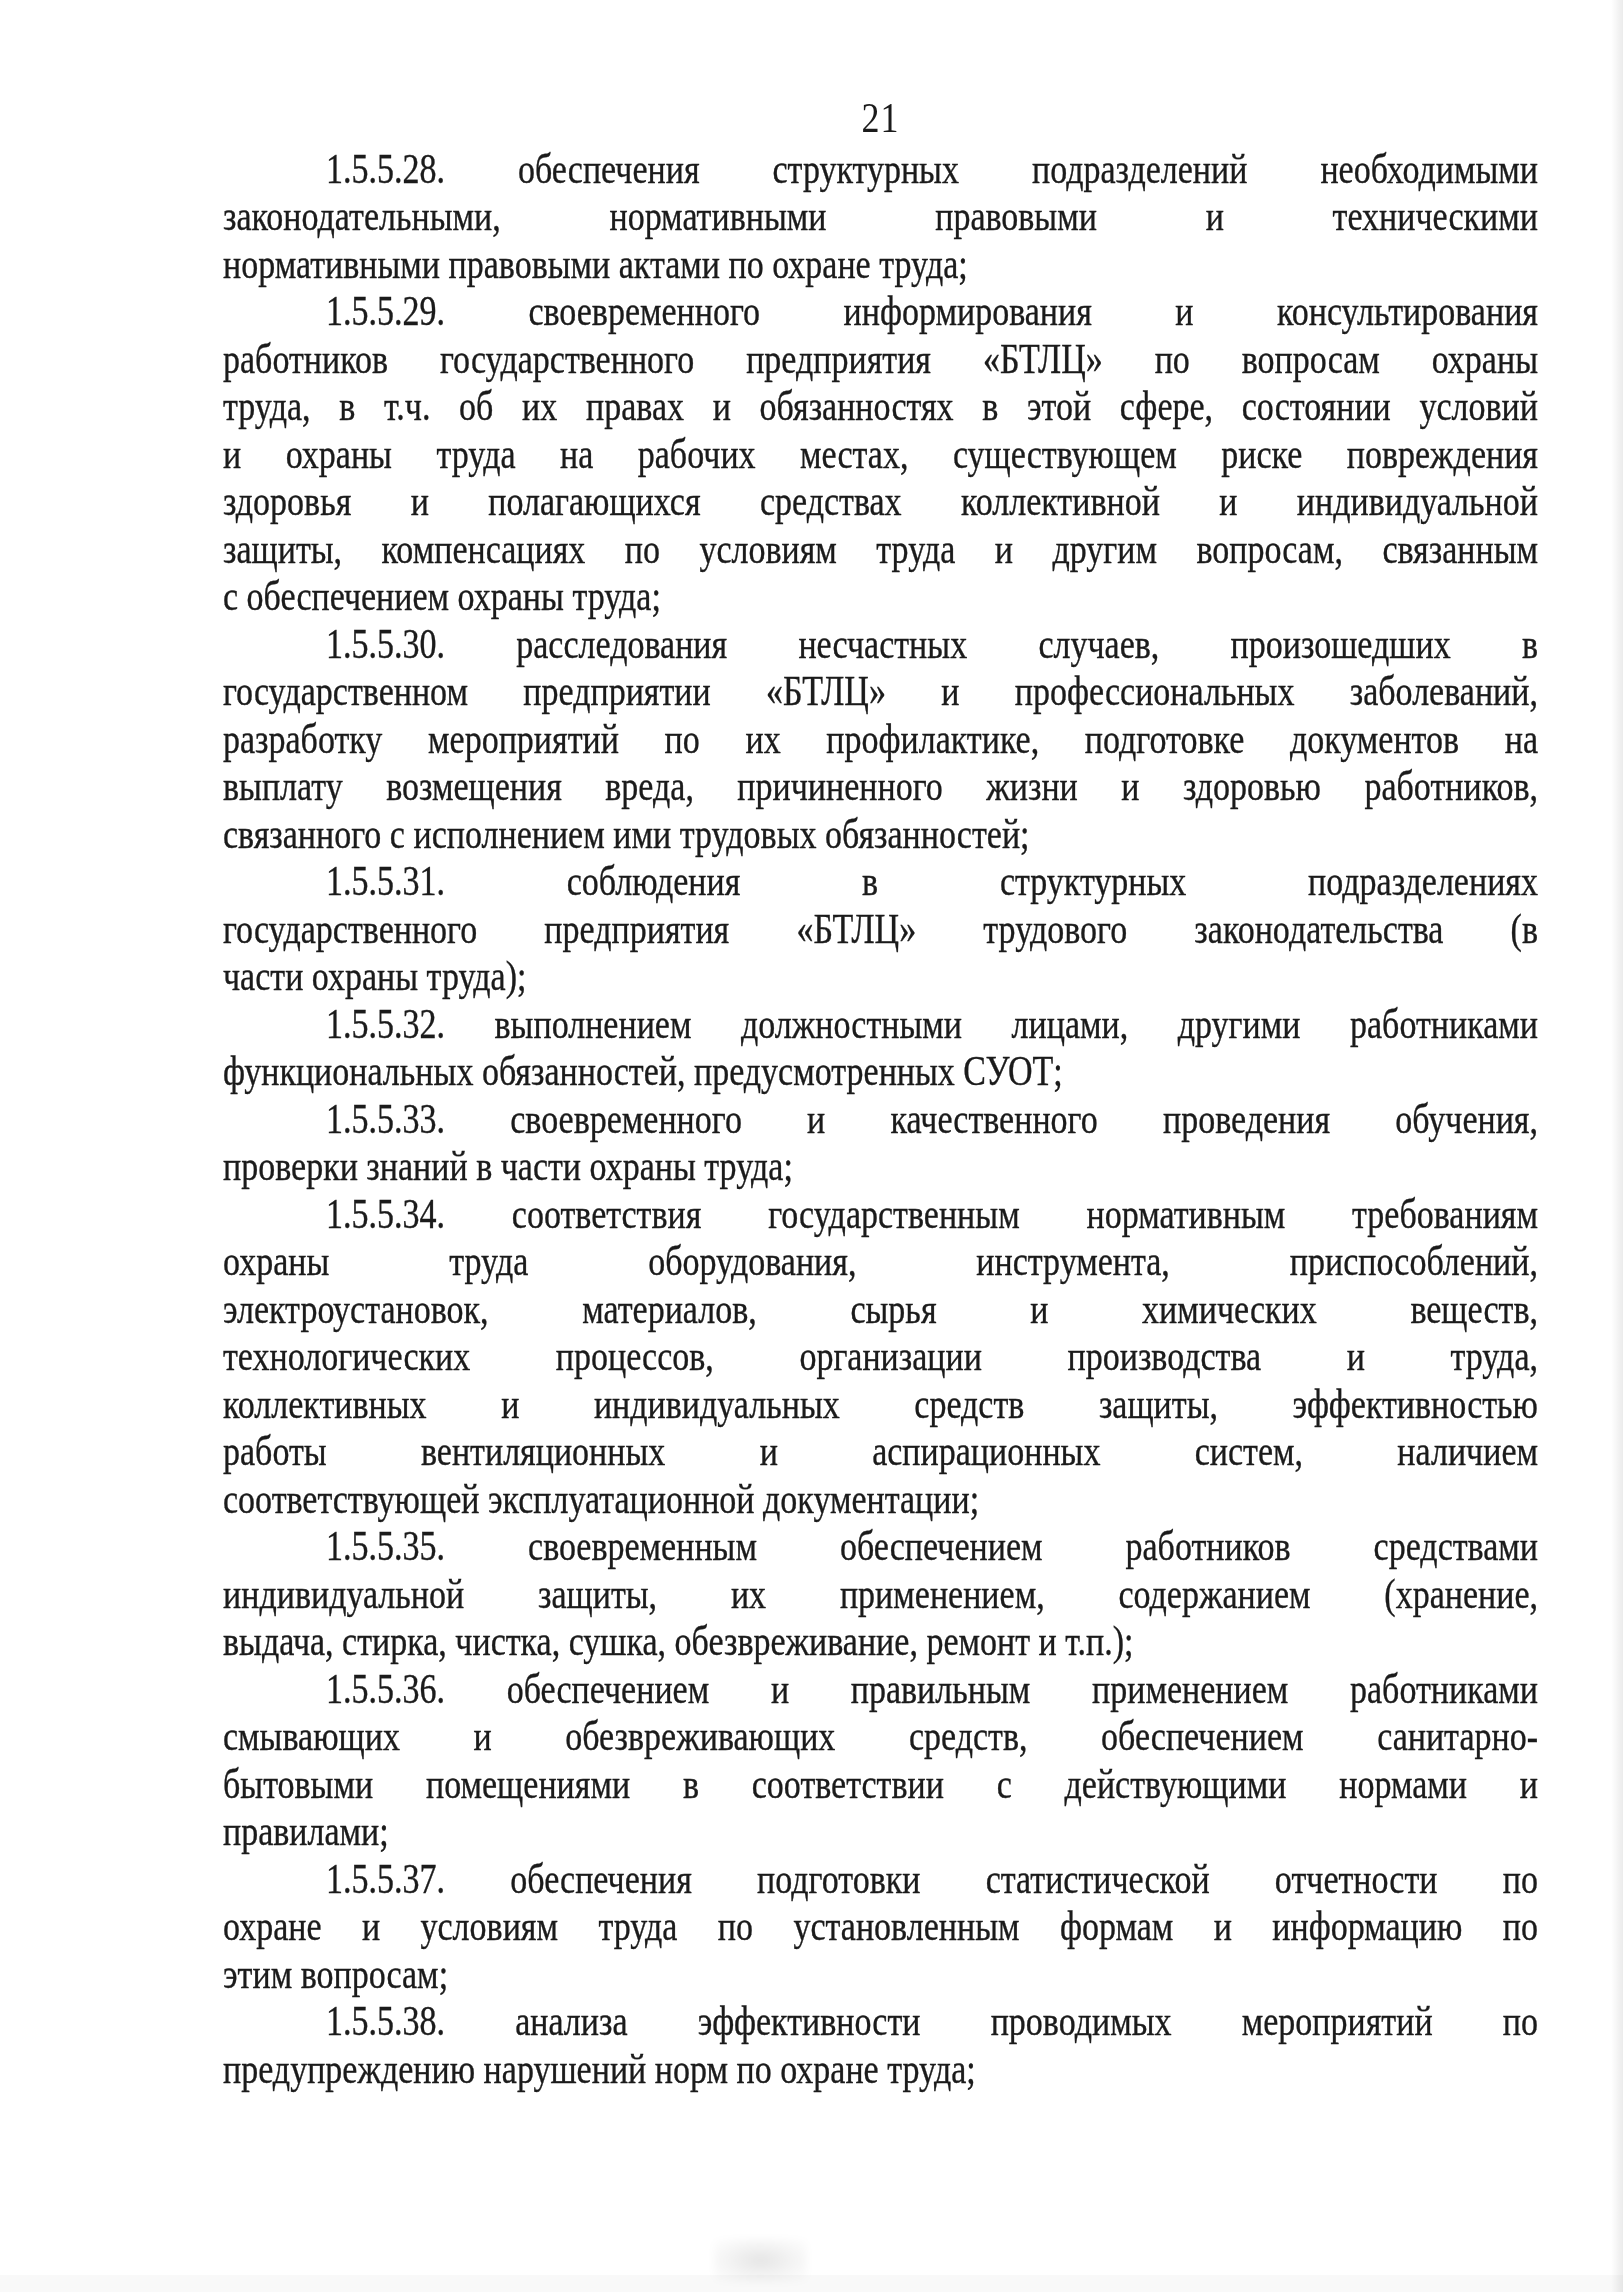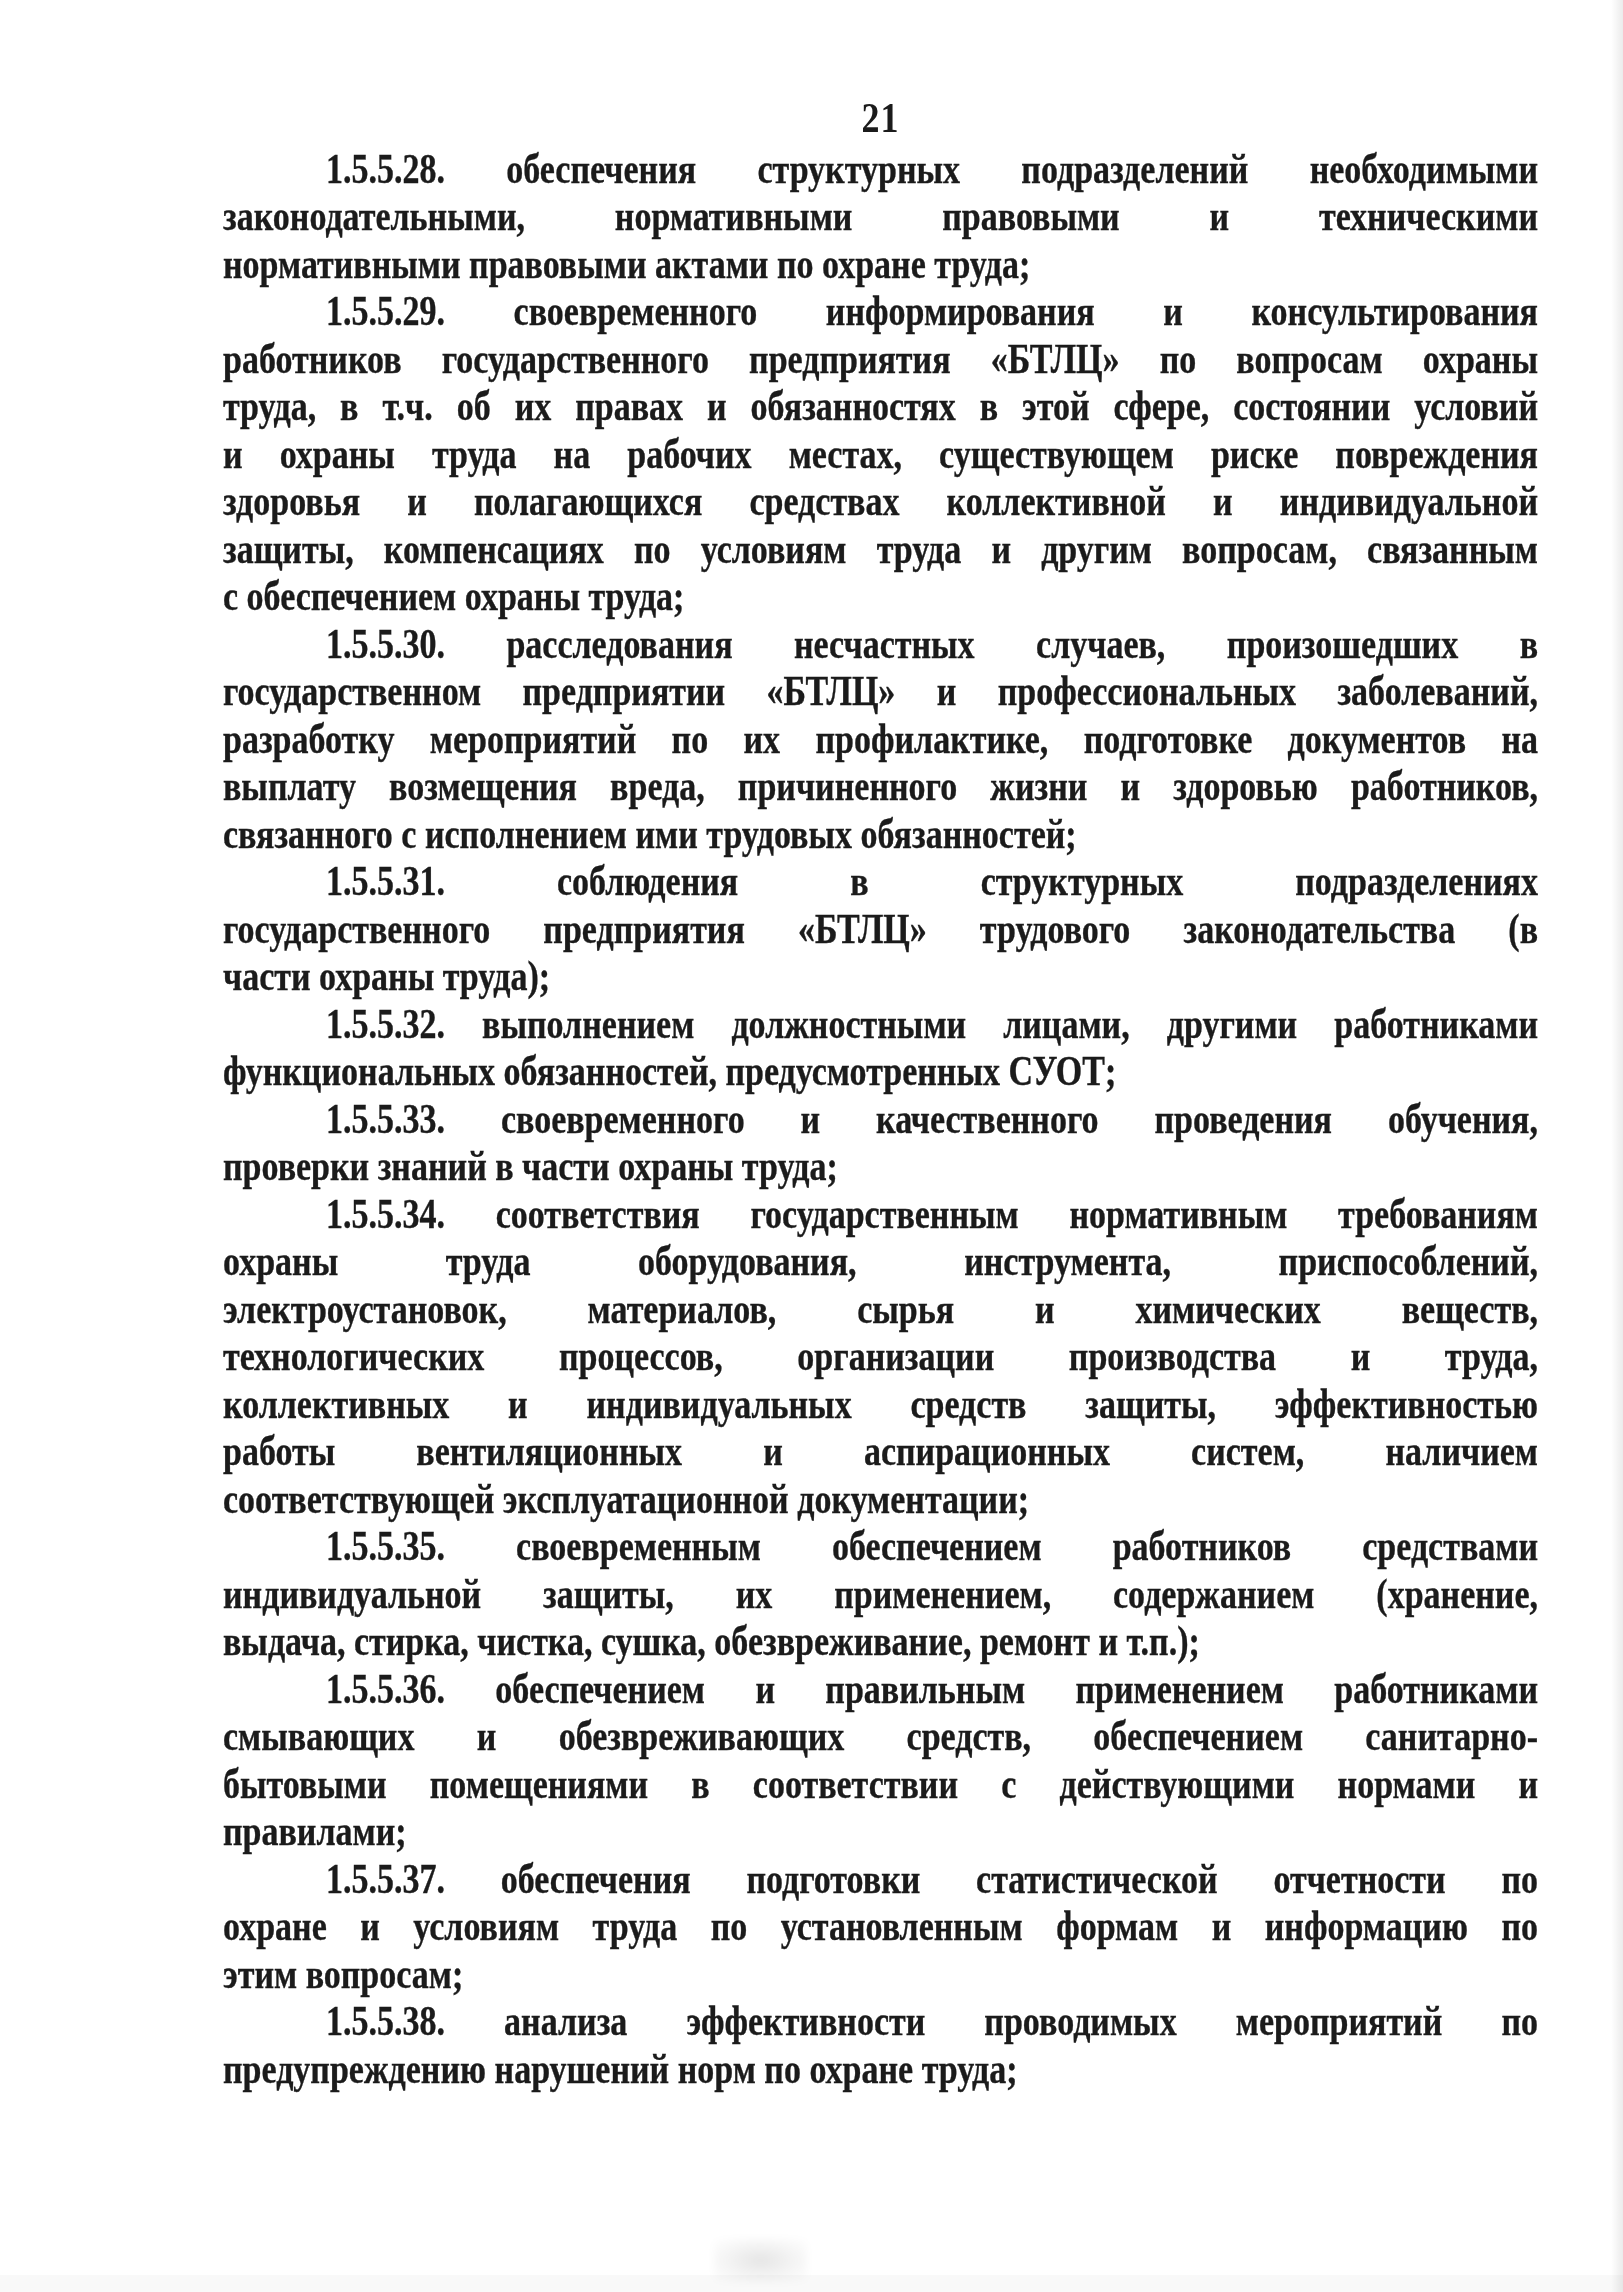--- a/index.html
+++ b/index.html
@@ -12,21 +12,20 @@
     height: 2293px;
     position: relative;
     overflow: hidden;
     background: var(--paper);
     font-family: "Liberation Serif", "DejaVu Serif", serif;
     color: var(--ink);
   }
   .page {
     position: absolute;
     inset: 0;
-    font-weight: bold;
   }
   .page-number {
     position: absolute;
     left: 223px;
     top: 92px;
     width: 1315px;
     text-align: center;
     font-size: 36px;
     transform: scaleY(1.2);
     transform-origin: 50% 0;

